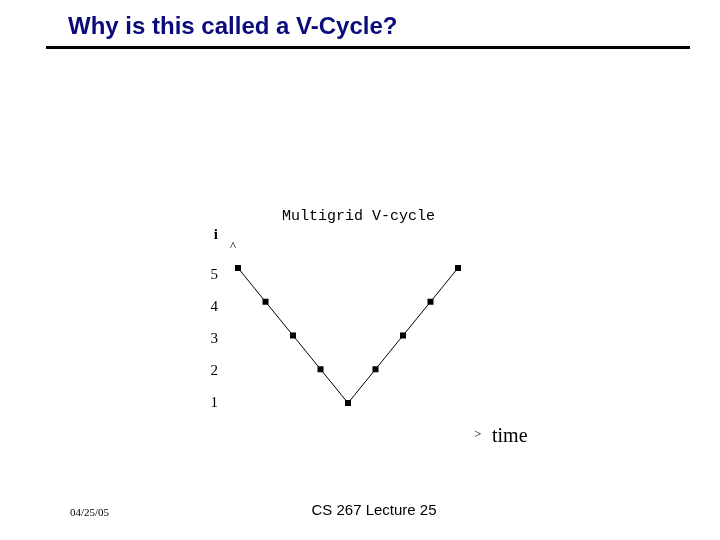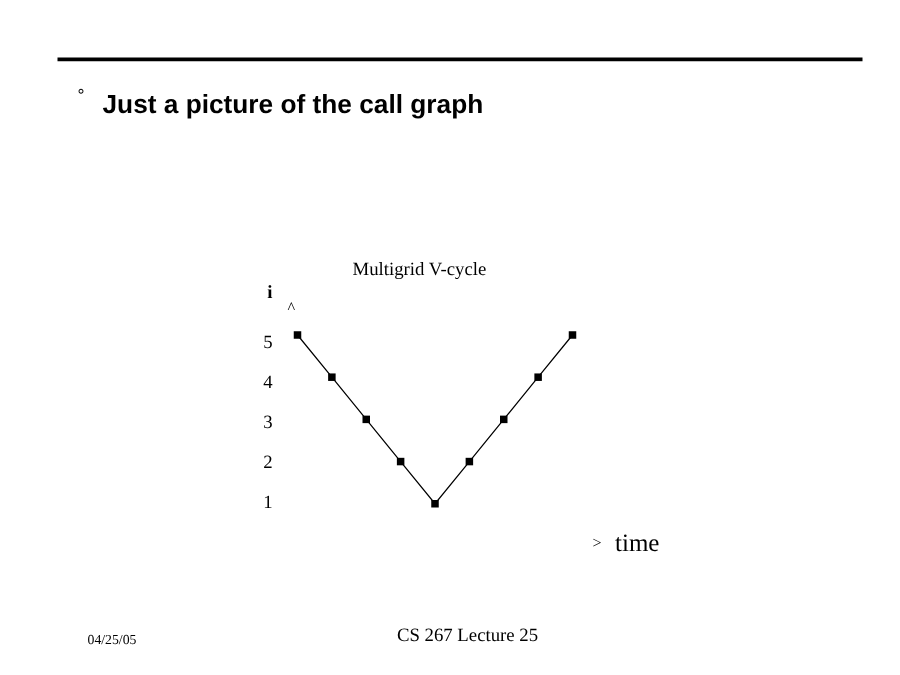--- a/index.html
+++ b/index.html
@@ -60,21 +60,21 @@
     position: absolute;
     left: 174px;
     top: 208px;
     width: 360px;
     height: 260px;
   }
   .fig-title {
     position: absolute;
     left: 108px;
     top: 0;
-    font-family: Liberation Serif, serif;
+    font-family: Liberation Mono, monospace;
     font-size: 15px;
   }
   .y-up {
     position: absolute;
     left: 56px;
     top: 30px;
     font-family: "Times New Roman", Times, serif;
     font-size: 13px;
   }
   .y-axis-label {
@@ -100,36 +100,34 @@
     bottom: 22px;
     font-family: Liberation Serif, serif;
     font-size: 11px;
   }
   .footer-center {
     position: absolute;
     left: 0;
     right: 0;
     bottom: 22px;
     text-align: center;
-    font-family: Liberation Serif, serif;
+    font-family: Liberation Sans, sans-serif;
     font-size: 15px;
     padding-left: 28px;
   }
 </style>
 </head>
 <body>
 
 <div class="slide">
 
+  <div class="title">Why is this called a V-Cycle?</div>
   <hr class="title-rule">
 
   <div class="bullets">
-    <div class="bullet">
-      <span class="marker">°</span><span>Just a picture of the call graph</span>
-    </div>
   </div>
 
   <div class="figure">
     <div class="fig-title">Multigrid V-cycle</div>
 
     <span class="y-axis-label" style="left:20px; top:18px; font-weight:bold;">i</span>
     <span class="y-up">^</span>
 
     <span class="y-axis-label" style="left:20px; top:58px;">5</span>
     <span class="y-axis-label" style="left:20px; top:90px;">4</span>

